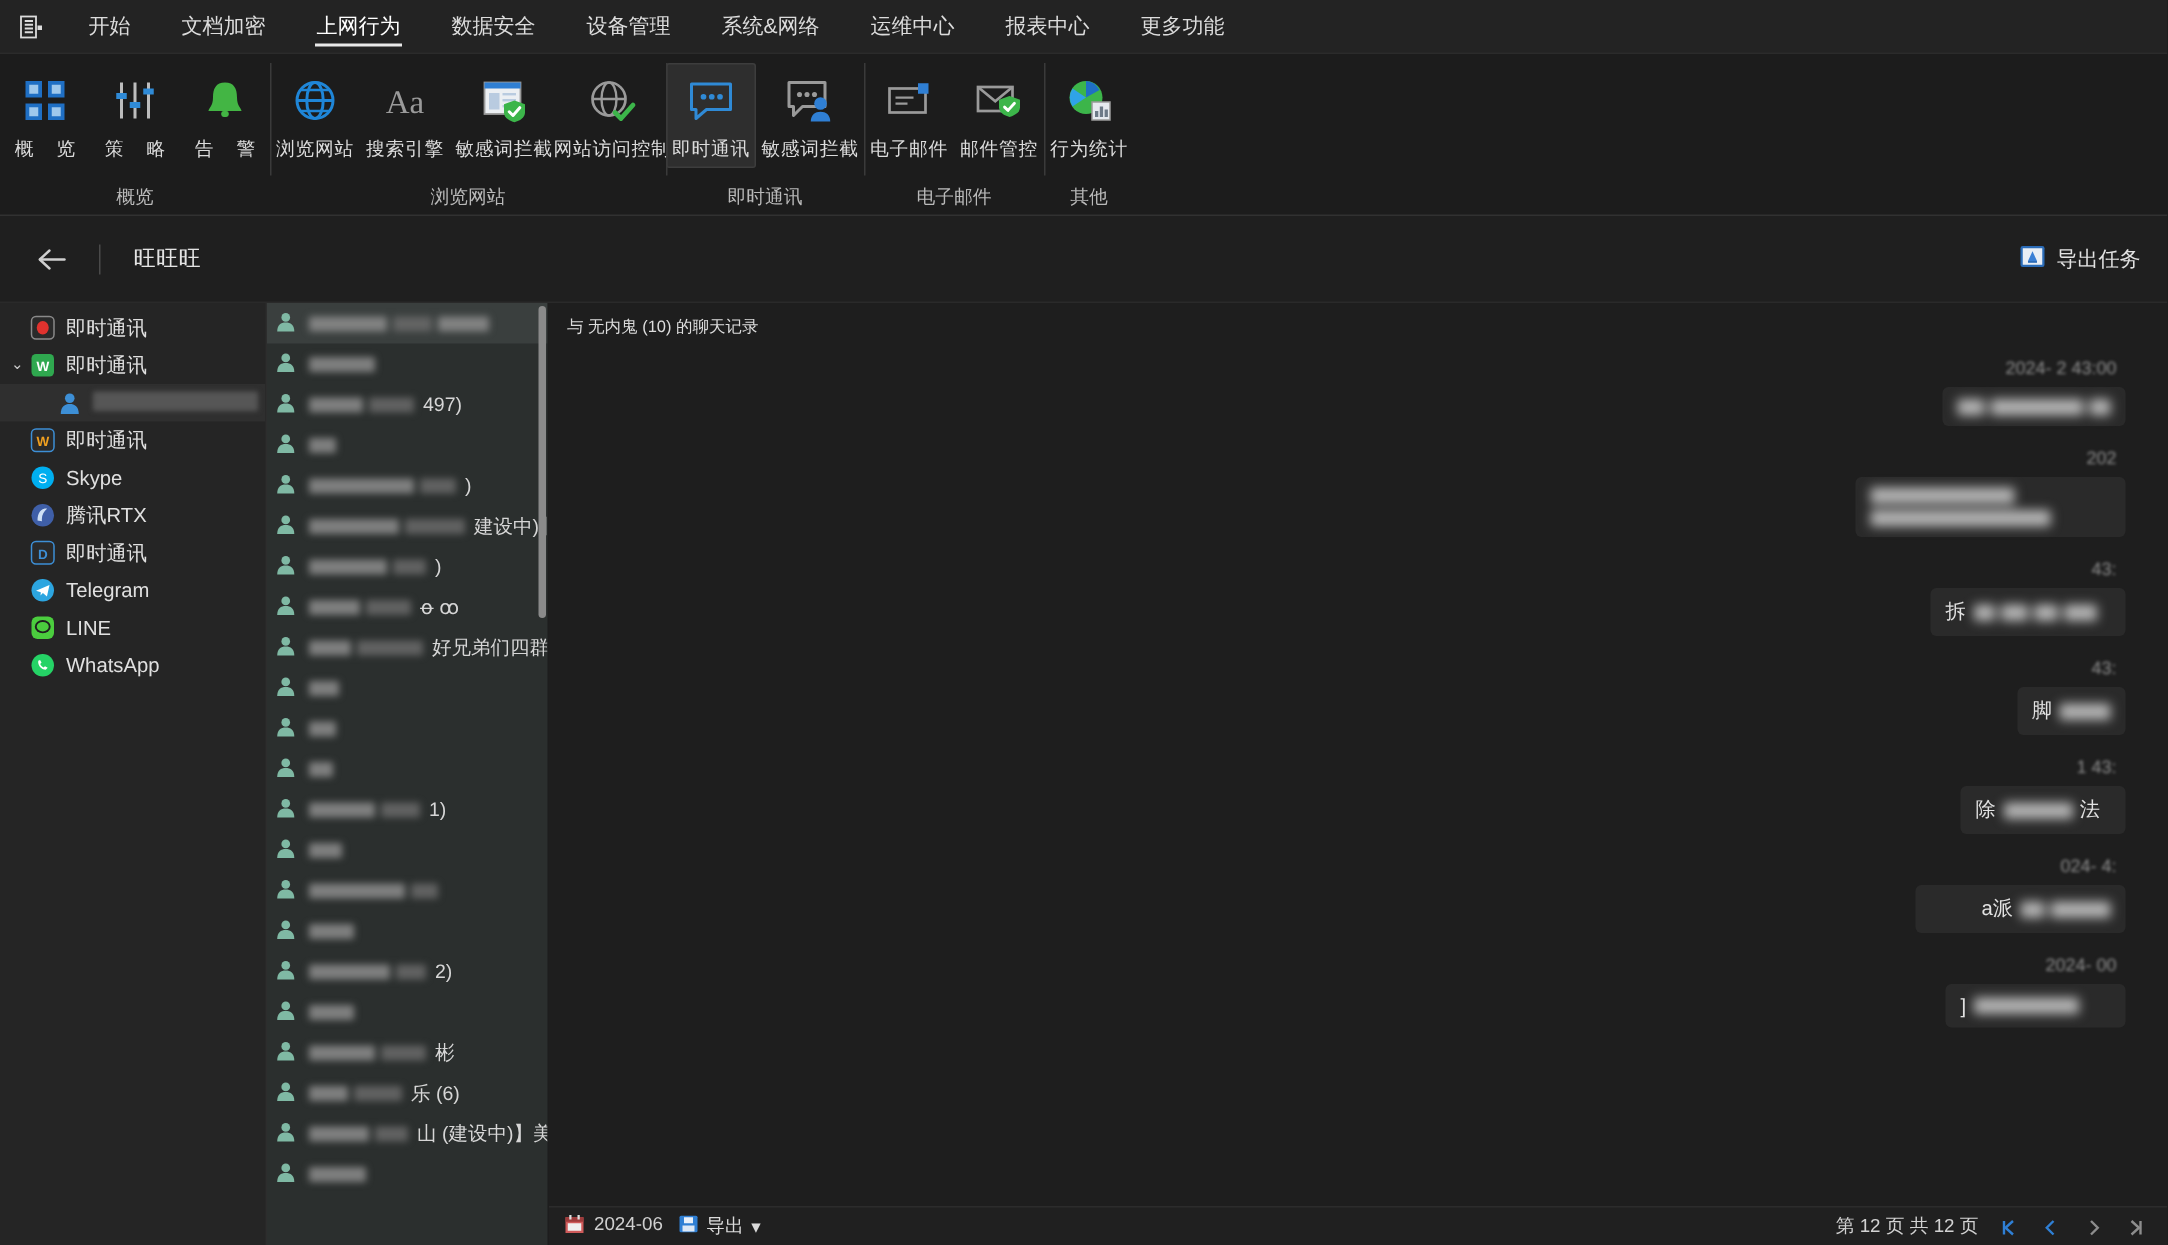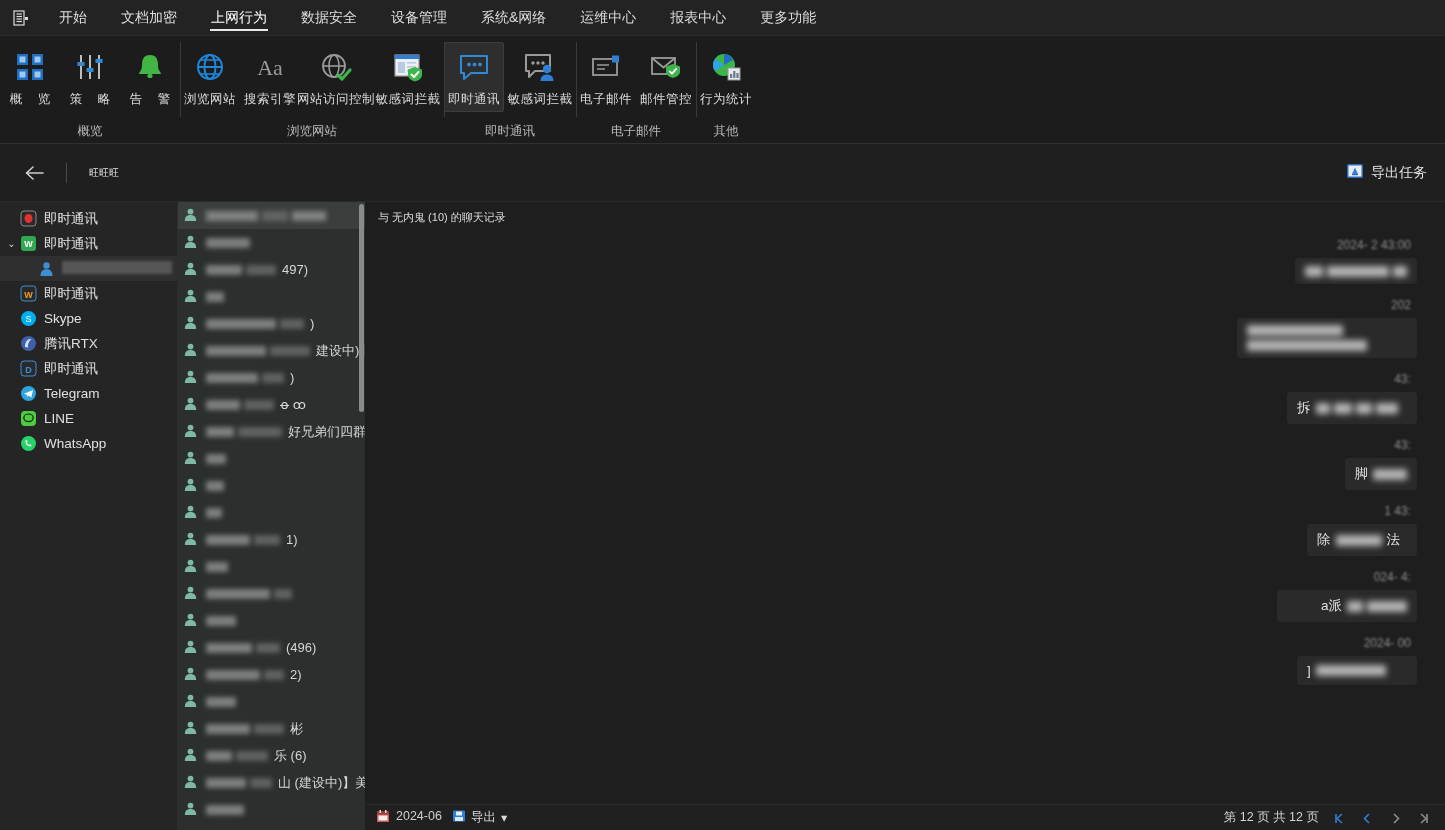--- a/index.html
+++ b/index.html
@@ -55,21 +55,21 @@
   .rbtn .lbl { font-size: 12.5px; color: #dcdcdc; margin-top: 4px; white-space: nowrap; letter-spacing: .5px; }
   .rbtn .lbl.sp { letter-spacing: 6px; text-indent: 6px; }
 
   
   .navbar {
     height: 58px; flex: 0 0 58px; background: #1f1f1f; display: flex; align-items: center;
     border-bottom: 1px solid #2a2a2a; padding: 0 18px;
   }
   .back-btn { width: 34px; height: 34px; display: flex; align-items: center; justify-content: center; cursor: pointer; color: #cfcfcf; }
   .nav-sep { width: 1px; height: 20px; background: #4a4a4a; margin: 0 22px 0 14px; }
-  .nav-title { font-size: 10px; color: #e4e4e4; }
+  .nav-title { font-size: 15px; color: #e4e4e4; }
   .nav-spacer { flex: 1; }
   .export-task { display: flex; align-items: center; gap: 7px; font-size: 14px; color: #e2e2e2; cursor: pointer; }
 
   
   .body { flex: 1; display: flex; min-height: 0; background: #252525; }
 
   
   .sidebar {
     width: 178px; flex: 0 0 178px; background: #252525; padding-top: 4px; overflow: hidden;
     border-right: 1px solid #2d2d2d;
@@ -225,42 +225,42 @@
             <div class="ico">
               <svg width="34" height="34" viewBox="0 0 34 34">
                 <text x="17" y="25" font-family="Liberation Serif, serif" font-size="22" fill="#9a9a9a" text-anchor="middle">Aa</text>
               </svg>
             </div>
             <div class="lbl">搜索引擎</div>
           </div>
           <div class="rbtn wide">
             <div class="ico">
               <svg width="34" height="34" viewBox="0 0 34 34">
-                <circle cx="15" cy="16" r="11" fill="none" stroke="#9a9a9a" stroke-width="1.8"></circle>
-                <ellipse cx="15" cy="16" rx="5" ry="11" fill="none" stroke="#9a9a9a" stroke-width="1.6"></ellipse>
-                <line x1="4" y1="16" x2="26" y2="16" stroke="#9a9a9a" stroke-width="1.6"></line>
-                <path d="M19 25 L23 29 L31 20" fill="none" stroke="#3cb54a" stroke-width="3.2" stroke-linecap="round" stroke-linejoin="round"></path>
-              </svg>
-            </div>
-            <div class="lbl">网站访问控制</div>
-          </div>
-          <div class="rbtn wide">
-            <div class="ico">
-              <svg width="34" height="34" viewBox="0 0 34 34">
                 <rect x="4" y="5" width="24" height="21" fill="#eceff3" stroke="#9a9a9a" stroke-width="1.2"></rect>
                 <rect x="4" y="5" width="24" height="4" fill="#2f7fd4"></rect>
                 <rect x="7" y="12" width="7" height="11" fill="#b9cbe0"></rect>
                 <rect x="16" y="12" width="9" height="1.6" fill="#b9cbe0"></rect>
                 <rect x="16" y="16" width="9" height="1.6" fill="#b9cbe0"></rect>
                 <rect x="16" y="20" width="6" height="1.6" fill="#b9cbe0"></rect>
                 <path d="M24 17 L31 19.5 V25 C31 28.5 27.5 30.5 24 31.5 C20.5 30.5 17 28.5 17 25 V19.5 Z" fill="#3cb54a"></path>
                 <path d="M20.5 24.5 L23 27 L27.5 21.8" fill="none" stroke="#ffffff" stroke-width="2" stroke-linecap="round" stroke-linejoin="round"></path>
               </svg>
             </div>
             <div class="lbl">敏感词拦截</div>
+          </div>
+          <div class="rbtn wide">
+            <div class="ico">
+              <svg width="34" height="34" viewBox="0 0 34 34">
+                <circle cx="15" cy="16" r="11" fill="none" stroke="#9a9a9a" stroke-width="1.8"></circle>
+                <ellipse cx="15" cy="16" rx="5" ry="11" fill="none" stroke="#9a9a9a" stroke-width="1.6"></ellipse>
+                <line x1="4" y1="16" x2="26" y2="16" stroke="#9a9a9a" stroke-width="1.6"></line>
+                <path d="M19 25 L23 29 L31 20" fill="none" stroke="#3cb54a" stroke-width="3.2" stroke-linecap="round" stroke-linejoin="round"></path>
+              </svg>
+            </div>
+            <div class="lbl">网站访问控制</div>
           </div>
         </div>
         <div class="rgroup-label">浏览网站</div>
       </div>
       <div class="rgroup">
         <div class="rgroup-items">
           <div class="rbtn active">
             <div class="ico">
               <svg width="34" height="34" viewBox="0 0 34 34">
                 <path d="M4 6 H30 V23 H14 L7 29 V23 H4 Z" fill="none" stroke="#2f8ad6" stroke-width="2" stroke-linejoin="round"></path>
@@ -635,31 +635,20 @@
               <span class="c-bar" style="width: 30px;"></span>
             </span>
             <span class="c-tail"></span>
           </div>
           <div class="contact-row">
             <span class="person"><svg width="15" height="15" viewBox="0 0 15 15">
                 <circle cx="7.5" cy="4.6" r="2.9" fill="#7fb9a4"></circle>
                 <path d="M1.8 14 C1.8 9.5 4.3 8 7.5 8 C10.7 8 13.2 9.5 13.2 14 Z" fill="#7fb9a4"></path>
               </svg></span>
             <span class="c-blur">
-              <span class="c-bar" style="width: 46px;"></span>
-              <span class="c-bar dim" style="width: 24px;"></span>
-            </span>
-            <span class="c-tail">(496)</span>
-          </div>
-          <div class="contact-row">
-            <span class="person"><svg width="15" height="15" viewBox="0 0 15 15">
-                <circle cx="7.5" cy="4.6" r="2.9" fill="#7fb9a4"></circle>
-                <path d="M1.8 14 C1.8 9.5 4.3 8 7.5 8 C10.7 8 13.2 9.5 13.2 14 Z" fill="#7fb9a4"></path>
-              </svg></span>
-            <span class="c-blur">
               <span class="c-bar" style="width: 54px;"></span>
               <span class="c-bar dim" style="width: 20px;"></span>
             </span>
             <span class="c-tail">2)</span>
           </div>
           <div class="contact-row">
             <span class="person"><svg width="15" height="15" viewBox="0 0 15 15">
                 <circle cx="7.5" cy="4.6" r="2.9" fill="#7fb9a4"></circle>
                 <path d="M1.8 14 C1.8 9.5 4.3 8 7.5 8 C10.7 8 13.2 9.5 13.2 14 Z" fill="#7fb9a4"></path>
               </svg></span>

